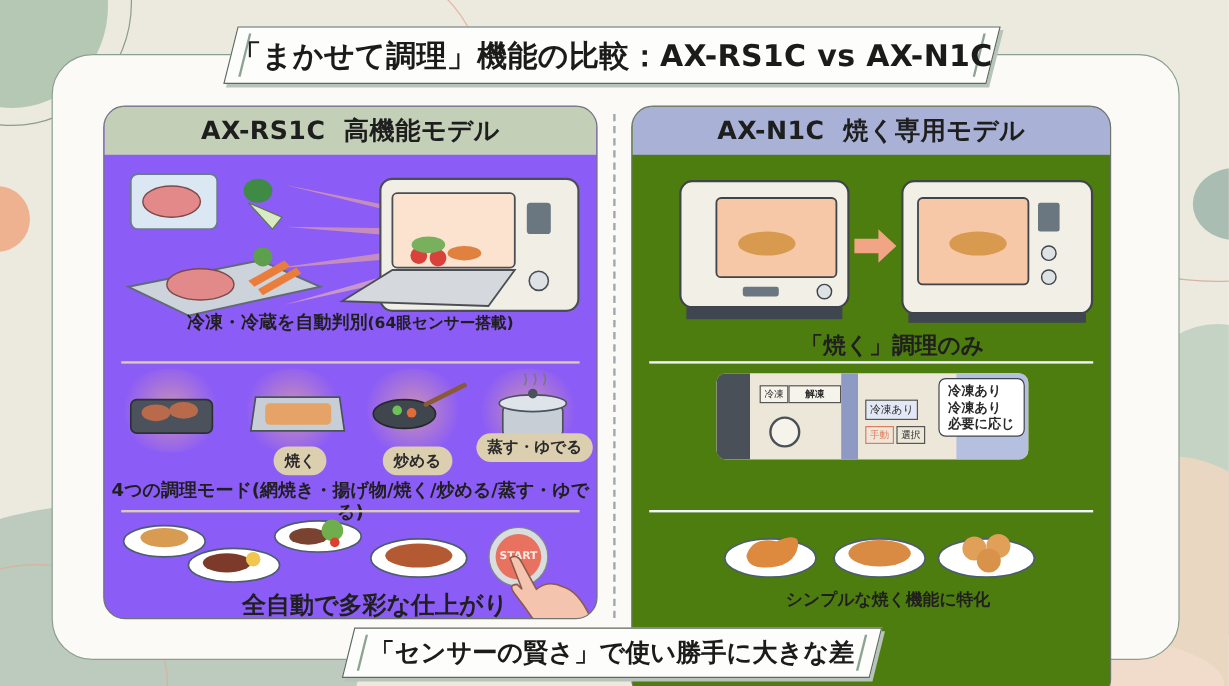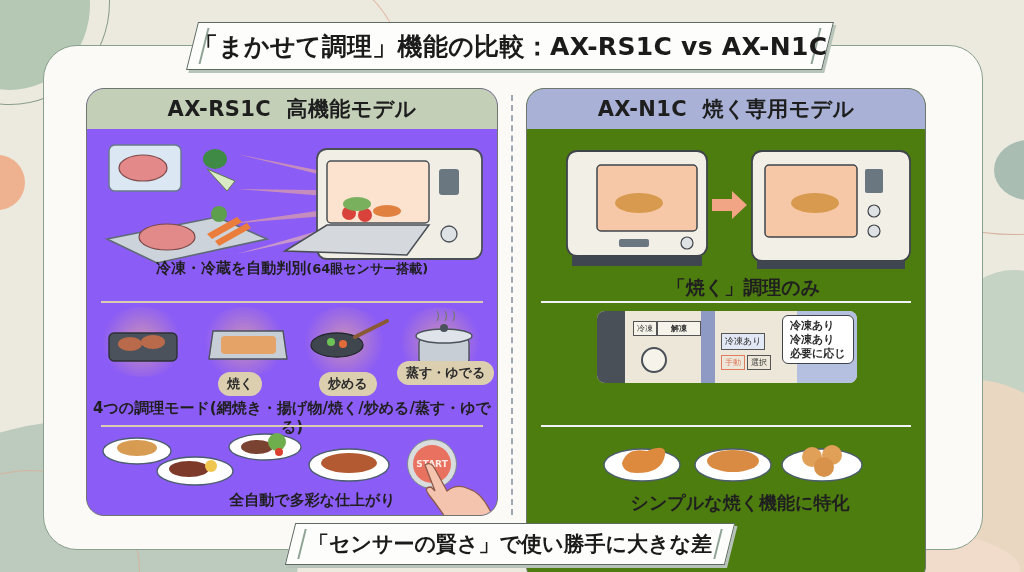--- a/index.html
+++ b/index.html
@@ -154,21 +154,21 @@
         <circle cx="256" cy="33" r="4" fill="#e16c3a"></circle>
     </g>
     <g>
       <rect x="332" y="26" width="50" height="28" rx="6" fill="#c7ced6" stroke="#4b525b" stroke-width="1.4"></rect>
       <ellipse cx="357" cy="25" rx="28" ry="7" fill="#dfe4ea" stroke="#4b525b" stroke-width="1.4"></ellipse>
       <circle cx="357" cy="17" r="4" fill="#4b525b"></circle>
       <path d="M350 10 q3 -5 0 -10 M358 10 q3 -5 0 -10 M366 10 q3 -5 0 -10" stroke="#777" fill="none" stroke-width="1.2"></path>
     </g>
   </svg>
 
-  <div class="pill" style="left:131px;top:283px;">焼く</div>
+  <div class="pill" style="left:141px;top:283px;">焼く</div>
   <div class="pill" style="left:232px;top:283px;">炒める</div>
   <div class="pill" style="left:310px;top:272px;">蒸す・ゆでる</div>
 
   <div class="caption" style="top:310px;font-size:15px;">
     <span>4つの調理モード</span><span style="font-size:15px;">(網焼き・揚げ物/焼く/炒める/蒸す・ゆでる)</span>
   </div>
   <div class="hr" style="top:336px;"></div>
 
   <svg class="icon-box" style="left:0;top:340px;" width="412" height="60" viewBox="0 0 412 60">
     <g>
@@ -192,21 +192,21 @@
       </g>
   </svg>
 
   <div style="position:absolute;left:320px;top:350px;width:50px;height:50px;border-radius:50%;background:#d9ddde;border:1.5px solid #7c8a8b;display:flex;align-items:center;justify-content:center;">
     <div style="width:38px;height:38px;border-radius:50%;background:#e8725f;color:#fbe9e3;font-size:9px;font-weight:bold;display:flex;align-items:center;justify-content:center;">START</div>
   </div>
   <svg class="icon-box" style="left:330px;top:372px;" width="80" height="56" viewBox="0 0 80 56">
     <path d="M8 4 Q14 0 18 8 L30 30 Q40 22 52 28 Q66 32 76 56 L28 56 Q20 44 12 34 Q6 26 14 26 L18 30 Z" fill="#f4c4ae" stroke="#8c5a4a" stroke-width="1.3"></path>
   </svg>
 
-  <div class="caption" style="top:402px;font-size:15px;margin-left:41px;">全自動で多彩な仕上がり</div>
+  <div class="caption" style="top:402px;font-size:20px;margin-left:41px;">全自動で多彩な仕上がり</div>
 </div>
 
 <div class="divider-dashed"></div>
 
 <div class="panel panel-right">
   <div class="panel-header" style="white-space:pre;">AX-N1C  焼く専用モデル</div>
 
   <svg class="icon-box" style="left:0;top:42px;" width="400" height="140" viewBox="0 0 400 140">
     <g>
       <rect x="40" y="20" width="140" height="105" rx="10" fill="#f2efe6" stroke="#3f444a" stroke-width="1.8"></rect>
@@ -264,21 +264,21 @@
       <ellipse cx="206" cy="28" rx="26" ry="11" fill="#d98b43"></ellipse>
     </g>
     <g>
       <ellipse cx="295" cy="32" rx="40" ry="16" fill="#fff" stroke="#4b5d6e" stroke-width="1.4"></ellipse>
       <circle cx="285" cy="24" r="10" fill="#e0a057"></circle>
       <circle cx="305" cy="22" r="10" fill="#e0a057"></circle>
       <circle cx="297" cy="34" r="10" fill="#d9924a"></circle>
     </g>
   </svg>
 
-  <div class="caption" style="top:402px;font-size:18px;padding-left:28px;">シンプルな焼く機能に特化</div>
+  <div class="caption" style="top:402px;font-size:14px;padding-left:28px;">シンプルな焼く機能に特化</div>
 </div>
 
 <div class="banner top-banner">
   <span class="stripe" style="left:10px;"></span>
   <span class="stripe" style="right:10px;"></span>
   <div class="banner-inner">「まかせて調理」機能の比較：AX-RS1C vs AX-N1C</div>
 </div>
 
 <div class="banner bottom-banner">
   <span class="stripe" style="left:10px;"></span>

